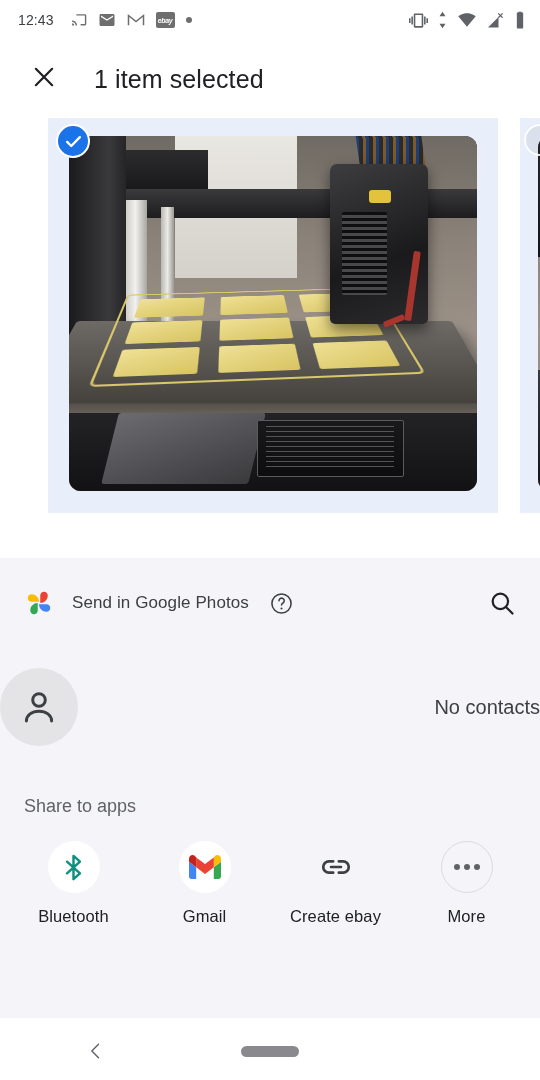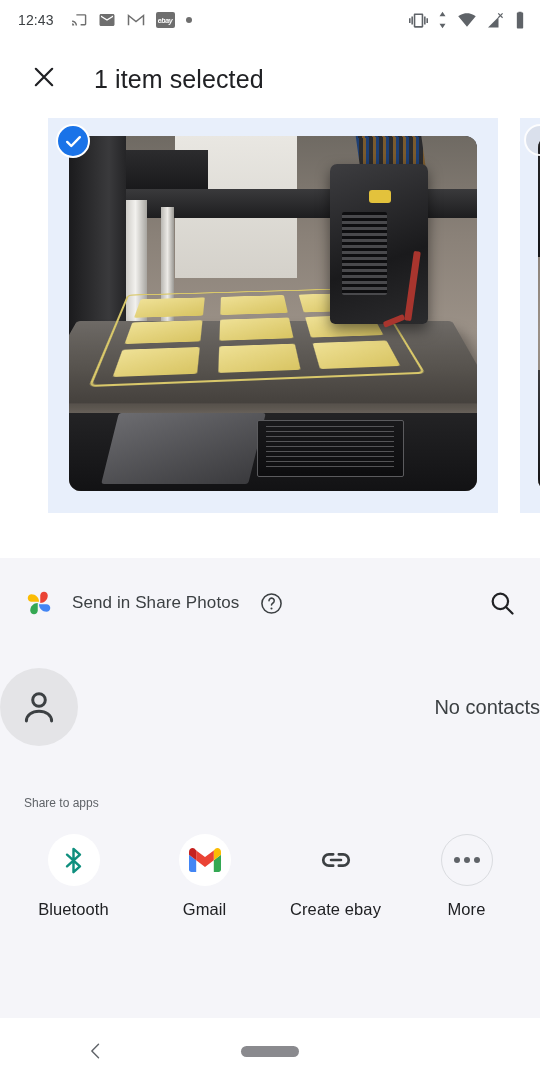--- a/index.html
+++ b/index.html
@@ -223,21 +223,21 @@
   }
   .avatar{
     width:78px;height:78px;border-radius:50%;
     background:#e4e4e7;
     display:flex;align-items:center;justify-content:center;
     flex:0 0 78px;
   }
   .contacts-label{ font-size:20px; color:#3c4043; margin-left:24px; }
 
   .section-label{
-    font-size:12px; color:#5f6368; padding:0 24px; margin-top:14px;
+    font-size:18px; color:#5f6368; padding:0 24px; margin-top:14px;
   }
   .apps-row{
     display:flex; align-items:flex-end;
     padding:24px 8px 0 8px;
   }
   .app{
     flex:1; display:flex; flex-direction:column; align-items:center; gap:14px;
   }
   .app-icon{
     width:52px;height:52px;border-radius:50%;
@@ -401,21 +401,21 @@
 
   <div class="sheet-row">
     <span class="gphotos-logo">
       <svg width="30" height="30" viewBox="0 0 48 48">
         <path fill="#fbbc04" d="M24 22H12c-3.3 0-6-2.7-6-6s2.7-6 6-6c6.6 0 12 5.4 12 12z"></path>
         <path fill="#ea4335" d="M26 24V12c0-3.3 2.7-6 6-6s6 2.7 6 6c0 6.6-5.4 12-12 12z"></path>
         <path fill="#4285f4" d="M24 26h12c3.3 0 6 2.7 6 6s-2.7 6-6 6c-6.6 0-12-5.4-12-12z"></path>
         <path fill="#34a853" d="M22 24v12c0 3.3-2.7 6-6 6s-6-2.7-6-6c0-6.6 5.4-12 12-12z"></path>
       </svg>
     </span>
-    <span class="sheet-row-label">Send in Share Photos</span>
+    <span class="sheet-row-label">Send in Google Photos</span>
     <span class="help-ico">
       <svg width="25" height="25" viewBox="0 0 24 24" fill="none" stroke="#3c4043" stroke-width="1.5">
         <circle cx="12" cy="12" r="9.2"></circle>
         <path d="M9.6 9.3a2.5 2.5 0 114.6 1.4c-.8 1-2.2 1.3-2.2 2.8" stroke-linecap="round"></path>
         <circle cx="12" cy="16.8" r="1" fill="#3c4043" stroke="none"></circle>
       </svg>
     </span>
     <span class="sheet-row-spacer"></span>
     <span class="search-ico">
       <svg width="28" height="28" viewBox="0 0 24 24" fill="none" stroke="#202124" stroke-width="1.9" stroke-linecap="round">

